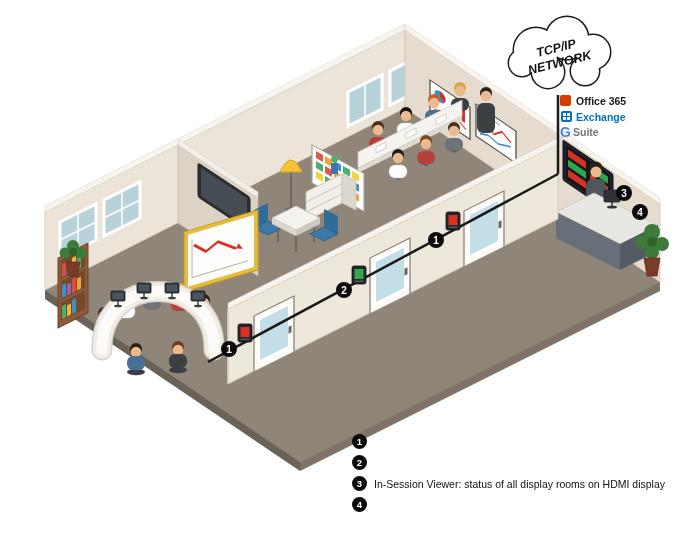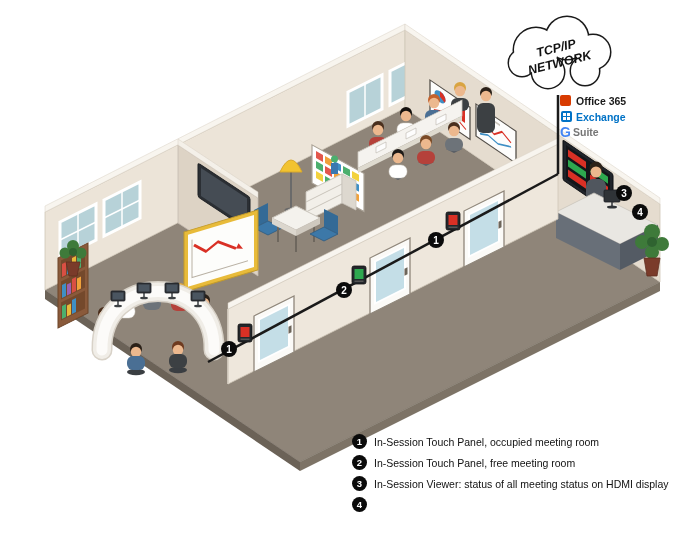--- a/index.html
+++ b/index.html
@@ -431,27 +431,25 @@
   <g>
     <circle cx="640" cy="212" r="8" fill="#0b0b0b"></circle>
     <text x="640" y="215.7" font-size="10" font-weight="bold" fill="#ffffff" text-anchor="middle">4</text>
   </g>
 </svg>
 
   
   <div class="legend">
     <div class="legend-row">
       <span class="legend-badge">1</span>
-      <span class="legend-text">In-Session Touch Panel, occupied meeting room</span>
     </div>
     <div class="legend-row">
       <span class="legend-badge">2</span>
-      <span class="legend-text">In-Session Touch Panel, free meeting room</span>
     </div>
     <div class="legend-row">
       <span class="legend-badge">3</span>
-      <span class="legend-text">In-Session Viewer: status of all meeting status on HDMI display</span>
+      <span class="legend-text">In-Session Viewer: status of all display rooms on HDMI display</span>
     </div>
     <div class="legend-row">
       <span class="legend-badge">4</span>
     </div>
   </div>
 </div>
 
 </body></html>

